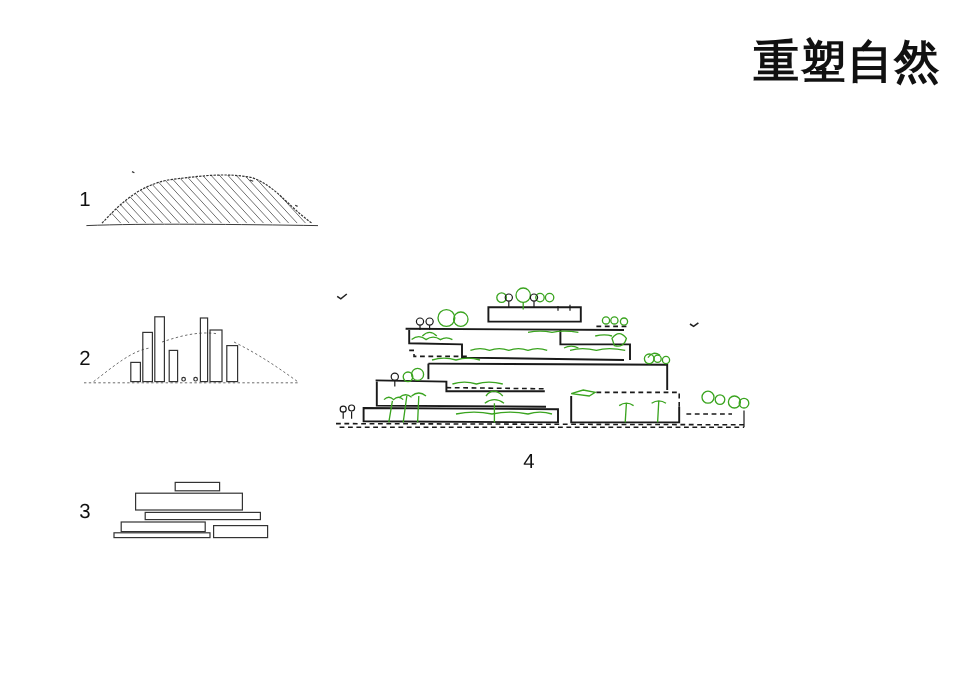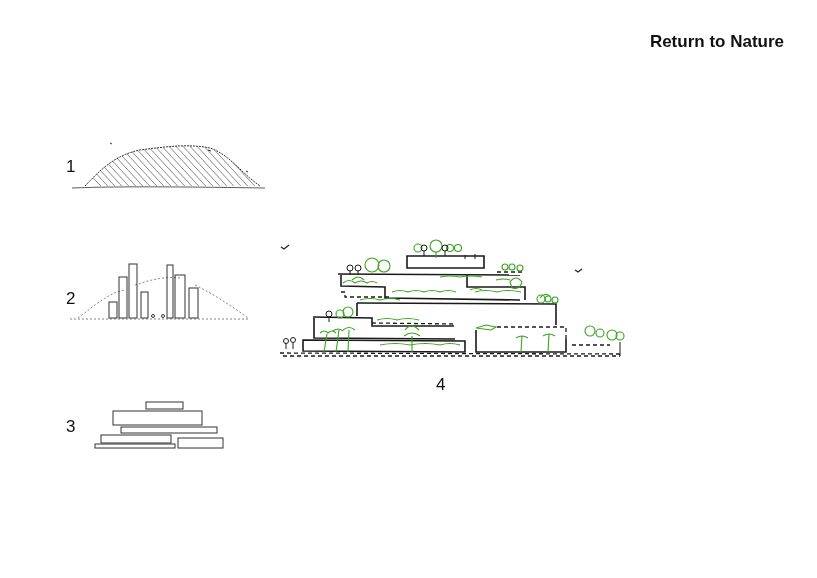--- a/index.html
+++ b/index.html
@@ -8,21 +8,21 @@
   .title-cn { font-family: "DejaVu Sans", sans-serif; font-weight: bold; font-size: 38px; line-height: 42px; color: #111; letter-spacing: 1px; }
   .title-en { font-family: "Liberation Sans", sans-serif; font-weight: bold; font-size: 17px; line-height: 20px; color: #111; margin-top: 2px; }
   .step-label { position: absolute; font-family: "Liberation Sans", sans-serif; font-size: 17px; color: #111; }
   .sketch { position: absolute; }
   svg { overflow: visible; }
 </style>
 </head>
 <body>
 
 <div class="title-block">
-  <div class="title-en">Return to Nature</div>
+  <div class="title-cn">重塑自然</div>
 </div>
 
 <div class="step-label" style="left:66px; top:157px;">1</div>
 <div class="step-label" style="left:66px; top:289px;">2</div>
 <div class="step-label" style="left:66px; top:417px;">3</div>
 <div class="step-label" style="left:436px; top:375px;">4</div>
 
 <svg class="sketch" style="left:0;top:0" width="817" height="578">
   <defs>
     <clipPath id="hillclip">

